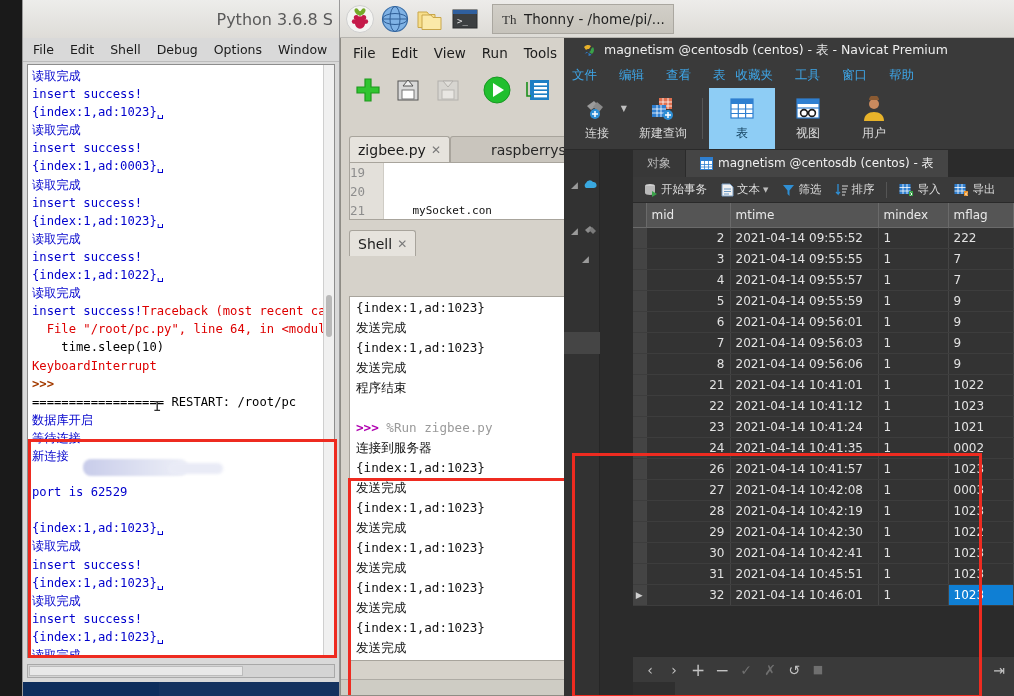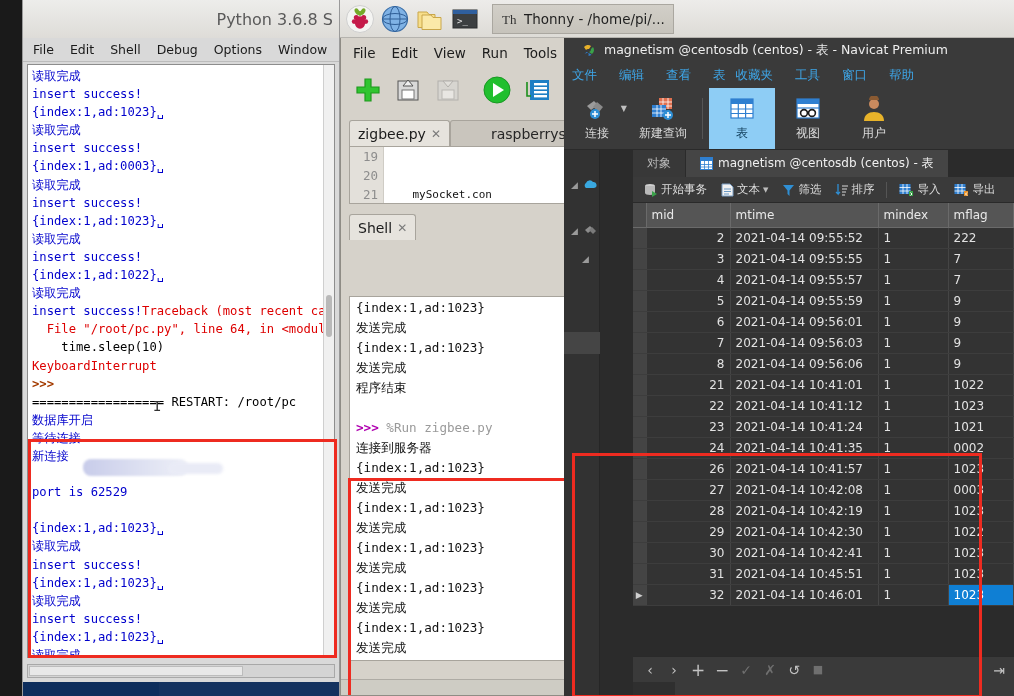--- a/index.html
+++ b/index.html
@@ -137,41 +137,41 @@
   }
   #thonny-menubar .mi {
     font-size: 13.5px; color: #1c1c1c; margin-right: 16px; white-space: nowrap;
     font-family: "DejaVu Sans", sans-serif;
   }
   #thonny-toolbar {
     height: 48px; display: flex; align-items: center; padding-left: 14px;
     gap: 14px; background: #d6d2ca;
   }
   #thonny-tabs {
-    margin: 2px 0 0 8px; height: 28px; display: flex; align-items: flex-end; justify-content: space-between;
+    margin: 18px 0 0 8px; height: 28px; display: flex; align-items: flex-end; justify-content: space-between;
   }
   .tb-tab {
     height: 26px; display: flex; align-items: center; padding: 0 8px;
     font-size: 14px; color: #1b1b1b; border: 1px solid #a8a49c;
     border-bottom: none; white-space: nowrap;
     font-family: "DejaVu Sans", sans-serif;
     border-radius: 3px 3px 0 0;
   }
   .tb-tab.active { background: #e6e3dd; }
   .tb-tab.inactive { background: #c9c5bd; color: #262626; padding-left: 40px; }
   .tb-tab .x { margin-left: 5px; color: #7a7a7a; font-size: 12px; }
   #thonny-editor {
     margin: 0 8px; height: 58px; background: #ffffff;
     border: 1px solid #a8a49c; position: relative; overflow: hidden;
   }
   #thonny-editor .gutter {
     position: absolute; left: 0; top: 0; width: 34px; bottom: 0;
     background: #e3e0da; border-right: 1px solid #cfccc5;
     font-family: "DejaVu Sans Mono", monospace; font-size: 12.5px;
-    color: #8d8d8d; text-align: right; padding-right: 5px;
+    color: #8d8d8d; text-align: right; padding-right: 18px;
     line-height: 19px;
   }
   #thonny-editor .code {
     position: absolute; left: 36px; top: 0; right: 0; bottom: 0;
     font-family: "DejaVu Sans Mono", monospace; font-size: 11px;
     line-height: 19px; white-space: pre; color: #111;
   }
   #thonny-shelltab {
     margin: 8px 0 0 8px; height: 28px; display: flex; align-items: flex-end;
   }

